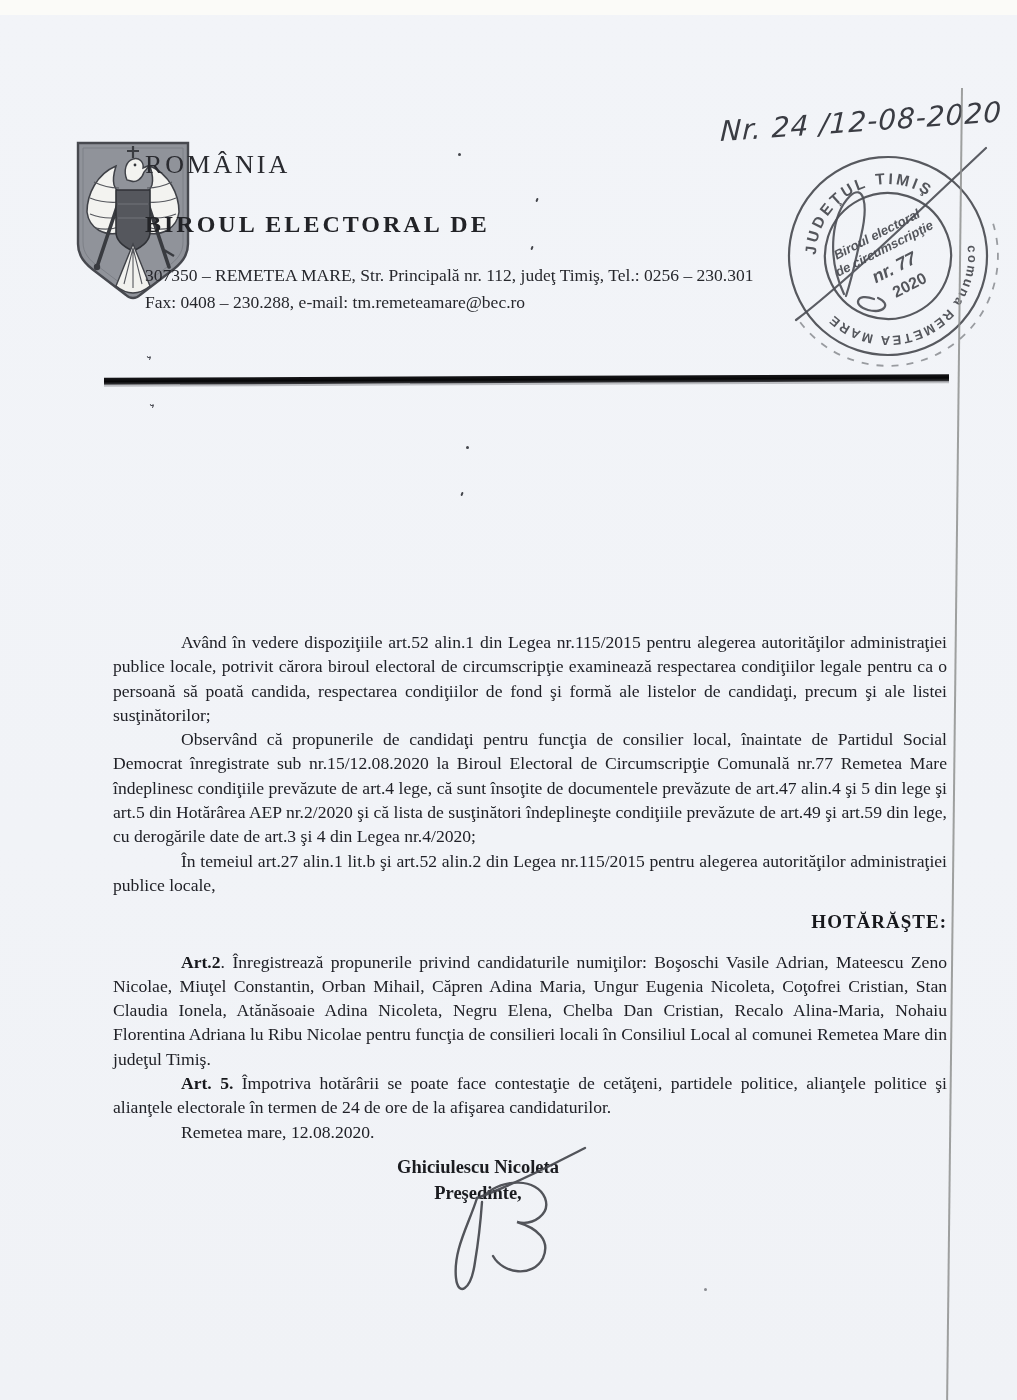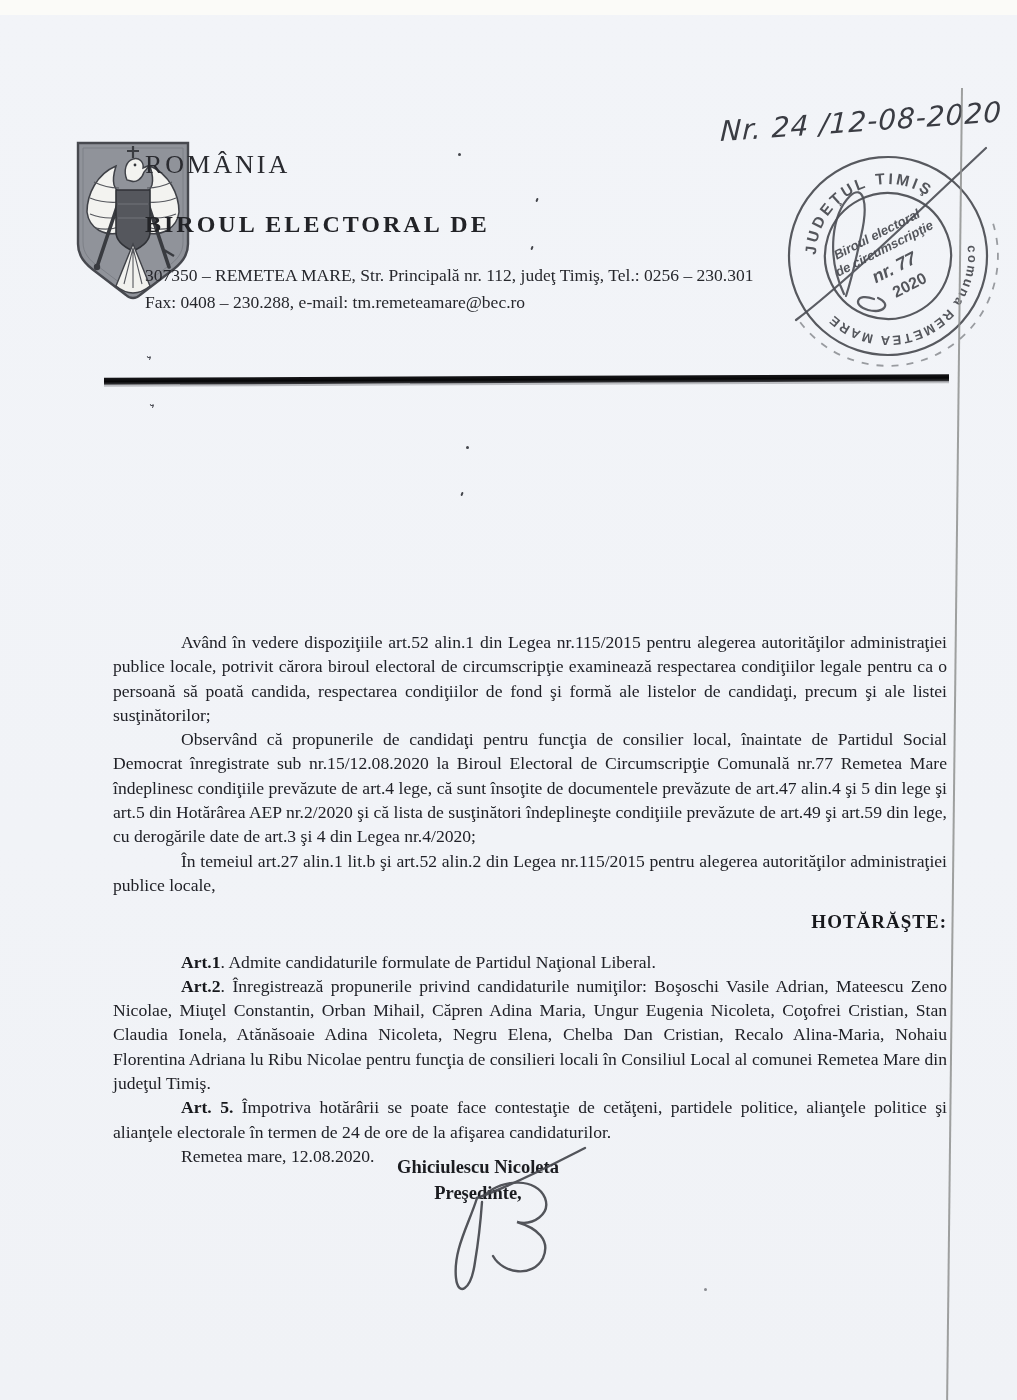--- a/index.html
+++ b/index.html
@@ -152,21 +152,20 @@
   <div class="scanline"></div>
 
 
   <div class="content">
     <p>Având în vedere dispoziţiile art.52 alin.1 din Legea nr.115/2015 pentru alegerea autorităţilor administraţiei publice locale, potrivit cărora biroul electoral de circumscripţie examinează respectarea condiţiilor legale pentru ca o persoană să poată candida, respectarea condiţiilor de fond şi formă ale listelor de candidaţi, precum şi ale listei susţinătorilor;</p>
     <p>Observând că propunerile de candidaţi pentru funcţia de consilier local, înaintate de Partidul Social Democrat înregistrate sub nr.15/12.08.2020 la Biroul Electoral de Circumscripţie Comunală nr.77 Remetea Mare îndeplinesc condiţiile prevăzute de art.4  lege, că sunt însoţite de documentele prevăzute de art.47 alin.4 şi 5 din lege şi art.5 din Hotărârea AEP nr.2/2020 şi că lista de susţinători îndeplineşte condiţiile prevăzute de art.49 şi art.59 din lege, cu derogările date de art.3 şi 4 din Legea nr.4/2020;</p>
     <p>În temeiul art.27 alin.1 lit.b şi art.52  alin.2  din Legea nr.115/2015 pentru alegerea autorităţilor administraţiei publice locale,</p>
 
     <p class="decide">HOTĂRĂŞTE:</p>
 
-    <p><span class="art-label">Art.1</span><span>. </span><span>Admite candidaturile formulate de Partidul Naţional Liberal.</span></p>
     <p><span class="art-label">Art.2</span><span>. </span><span>Înregistrează propunerile privind candidaturile numiţilor: Boşoschi Vasile Adrian, Mateescu Zeno Nicolae, Miuţel Constantin, Orban Mihail, Căpren Adina Maria, Ungur Eugenia Nicoleta, Coţofrei Cristian, Stan Claudia Ionela, Atănăsoaie Adina Nicoleta, Negru Elena, Chelba Dan Cristian, Recalo Alina-Maria, Nohaiu Florentina Adriana lu Ribu Nicolae pentru funcţia de consilieri locali în Consiliul Local al comunei Remetea Mare din judeţul Timiş.</span></p>
     <p><span class="art-label">Art. 5.</span><span> </span><span>Împotriva hotărârii se poate face contestaţie de cetăţeni, partidele politice, alianţele politice şi alianţele electorale în termen de 24 de ore de la afişarea candidaturilor.</span></p>
 
     <p class="place-date">Remetea mare, 12.08.2020.</p>
   </div>
 
   <div class="sig-block">
     <div>Ghiciulescu Nicoleta</div>
     <div>Preşedinte,</div>
   </div>

